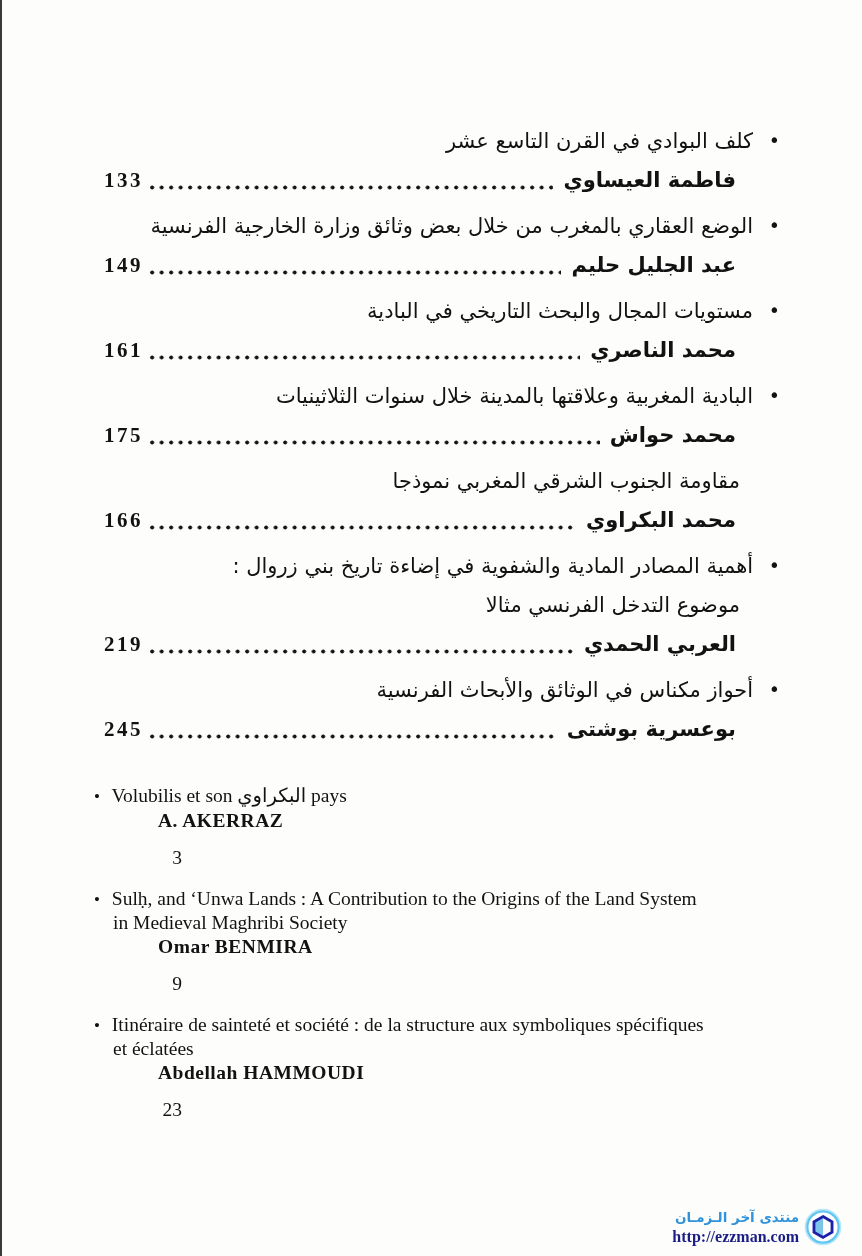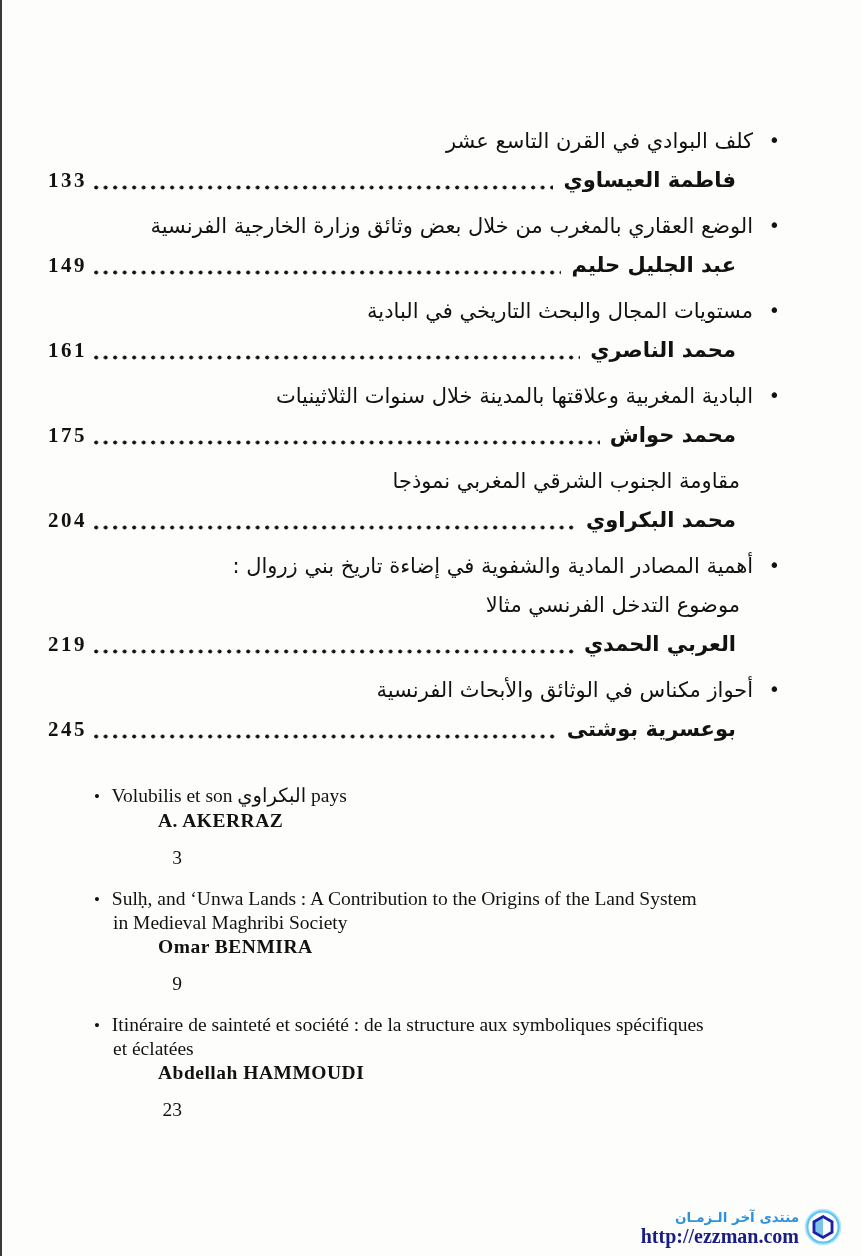--- a/index.html
+++ b/index.html
@@ -9,21 +9,21 @@
     margin:0 auto;
     background:#fdfdfc;
     border-left:2px solid #3a3a3a;
     box-sizing:border-box;
     overflow:hidden;
     font-family:"Liberation Serif", serif;
     color:#121212;
   }
   
   .ar-section{
-    padding:122px 82px 0 46px;
+    padding:122px 82px 0 102px;
   }
   .ar-section .entry{margin-bottom:7px;}
   .ar-section .title-line{
     line-height:39px;
     font-family:"DejaVu Sans", sans-serif;
     font-size:21px;
     text-align:right;
     white-space:nowrap;
   }
   .ar-section .title-line .bullet{
@@ -111,21 +111,21 @@
     line-height:19px;
   }
   .wm-ar{
     font-family:"DejaVu Sans", sans-serif;
     font-weight:700;
     font-size:13.5px;
   }
   .wm-url{
     font-family:"Liberation Serif", serif;
     font-weight:700;
-    font-size:20px;
+    font-size:16px;
     text-align:right;
   }
   .wm-logo{display:block;}
 </style>
 </head>
 <body>
 
 <div class="page">
 
   <section class="ar-section" dir="rtl" lang="ar">
@@ -189,21 +189,21 @@
     <div class="titles">
 
   <div class="title-line cont">
     
     <span class="title-text">مقاومة الجنوب الشرقي المغربي نموذجا</span>
   </div>
 </div>
     <div class="author-line">
       <span class="author">محمد البكراوي</span>
       <span class="leader"></span>
-      <span class="pagenum">204</span>
+      <span class="pagenum">166</span>
     </div>
   </div>
 
 
   <div class="entry">
     <div class="titles">
   <div class="title-line">
     <span class="bullet">•</span>
     <span class="title-text">أهمية المصادر المادية والشفوية في إضاءة تاريخ بني زروال :</span>
   </div>

